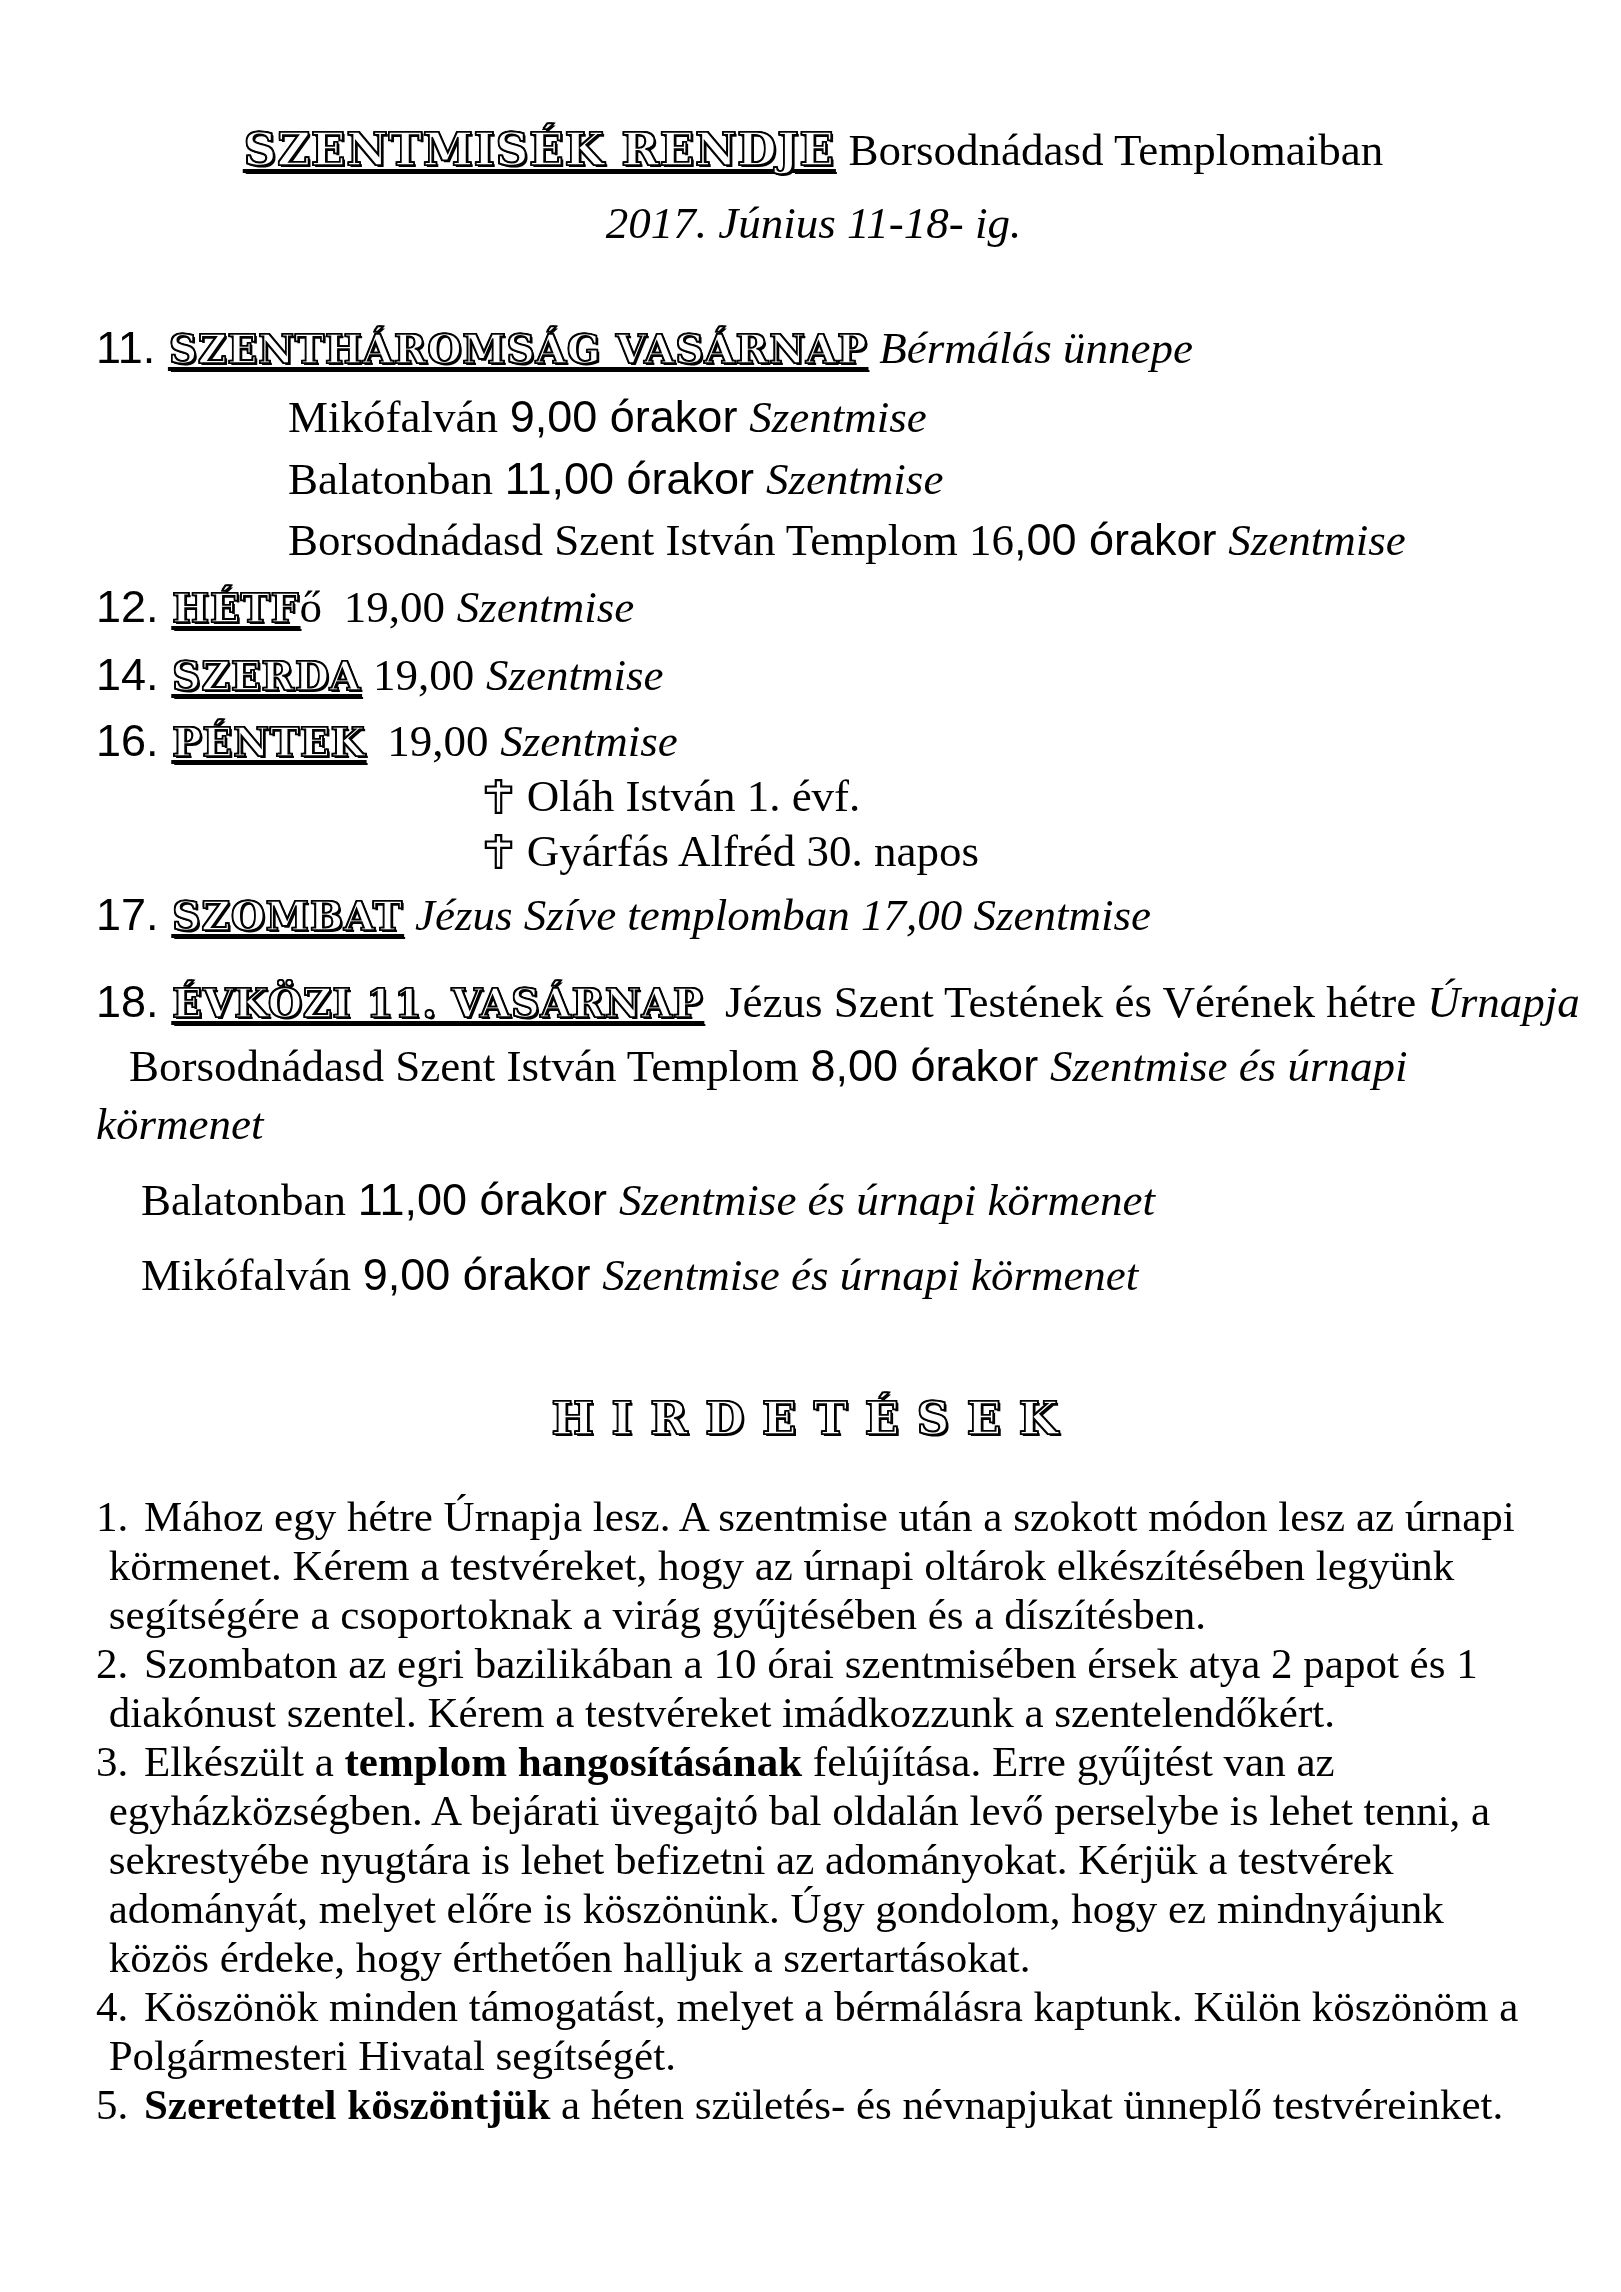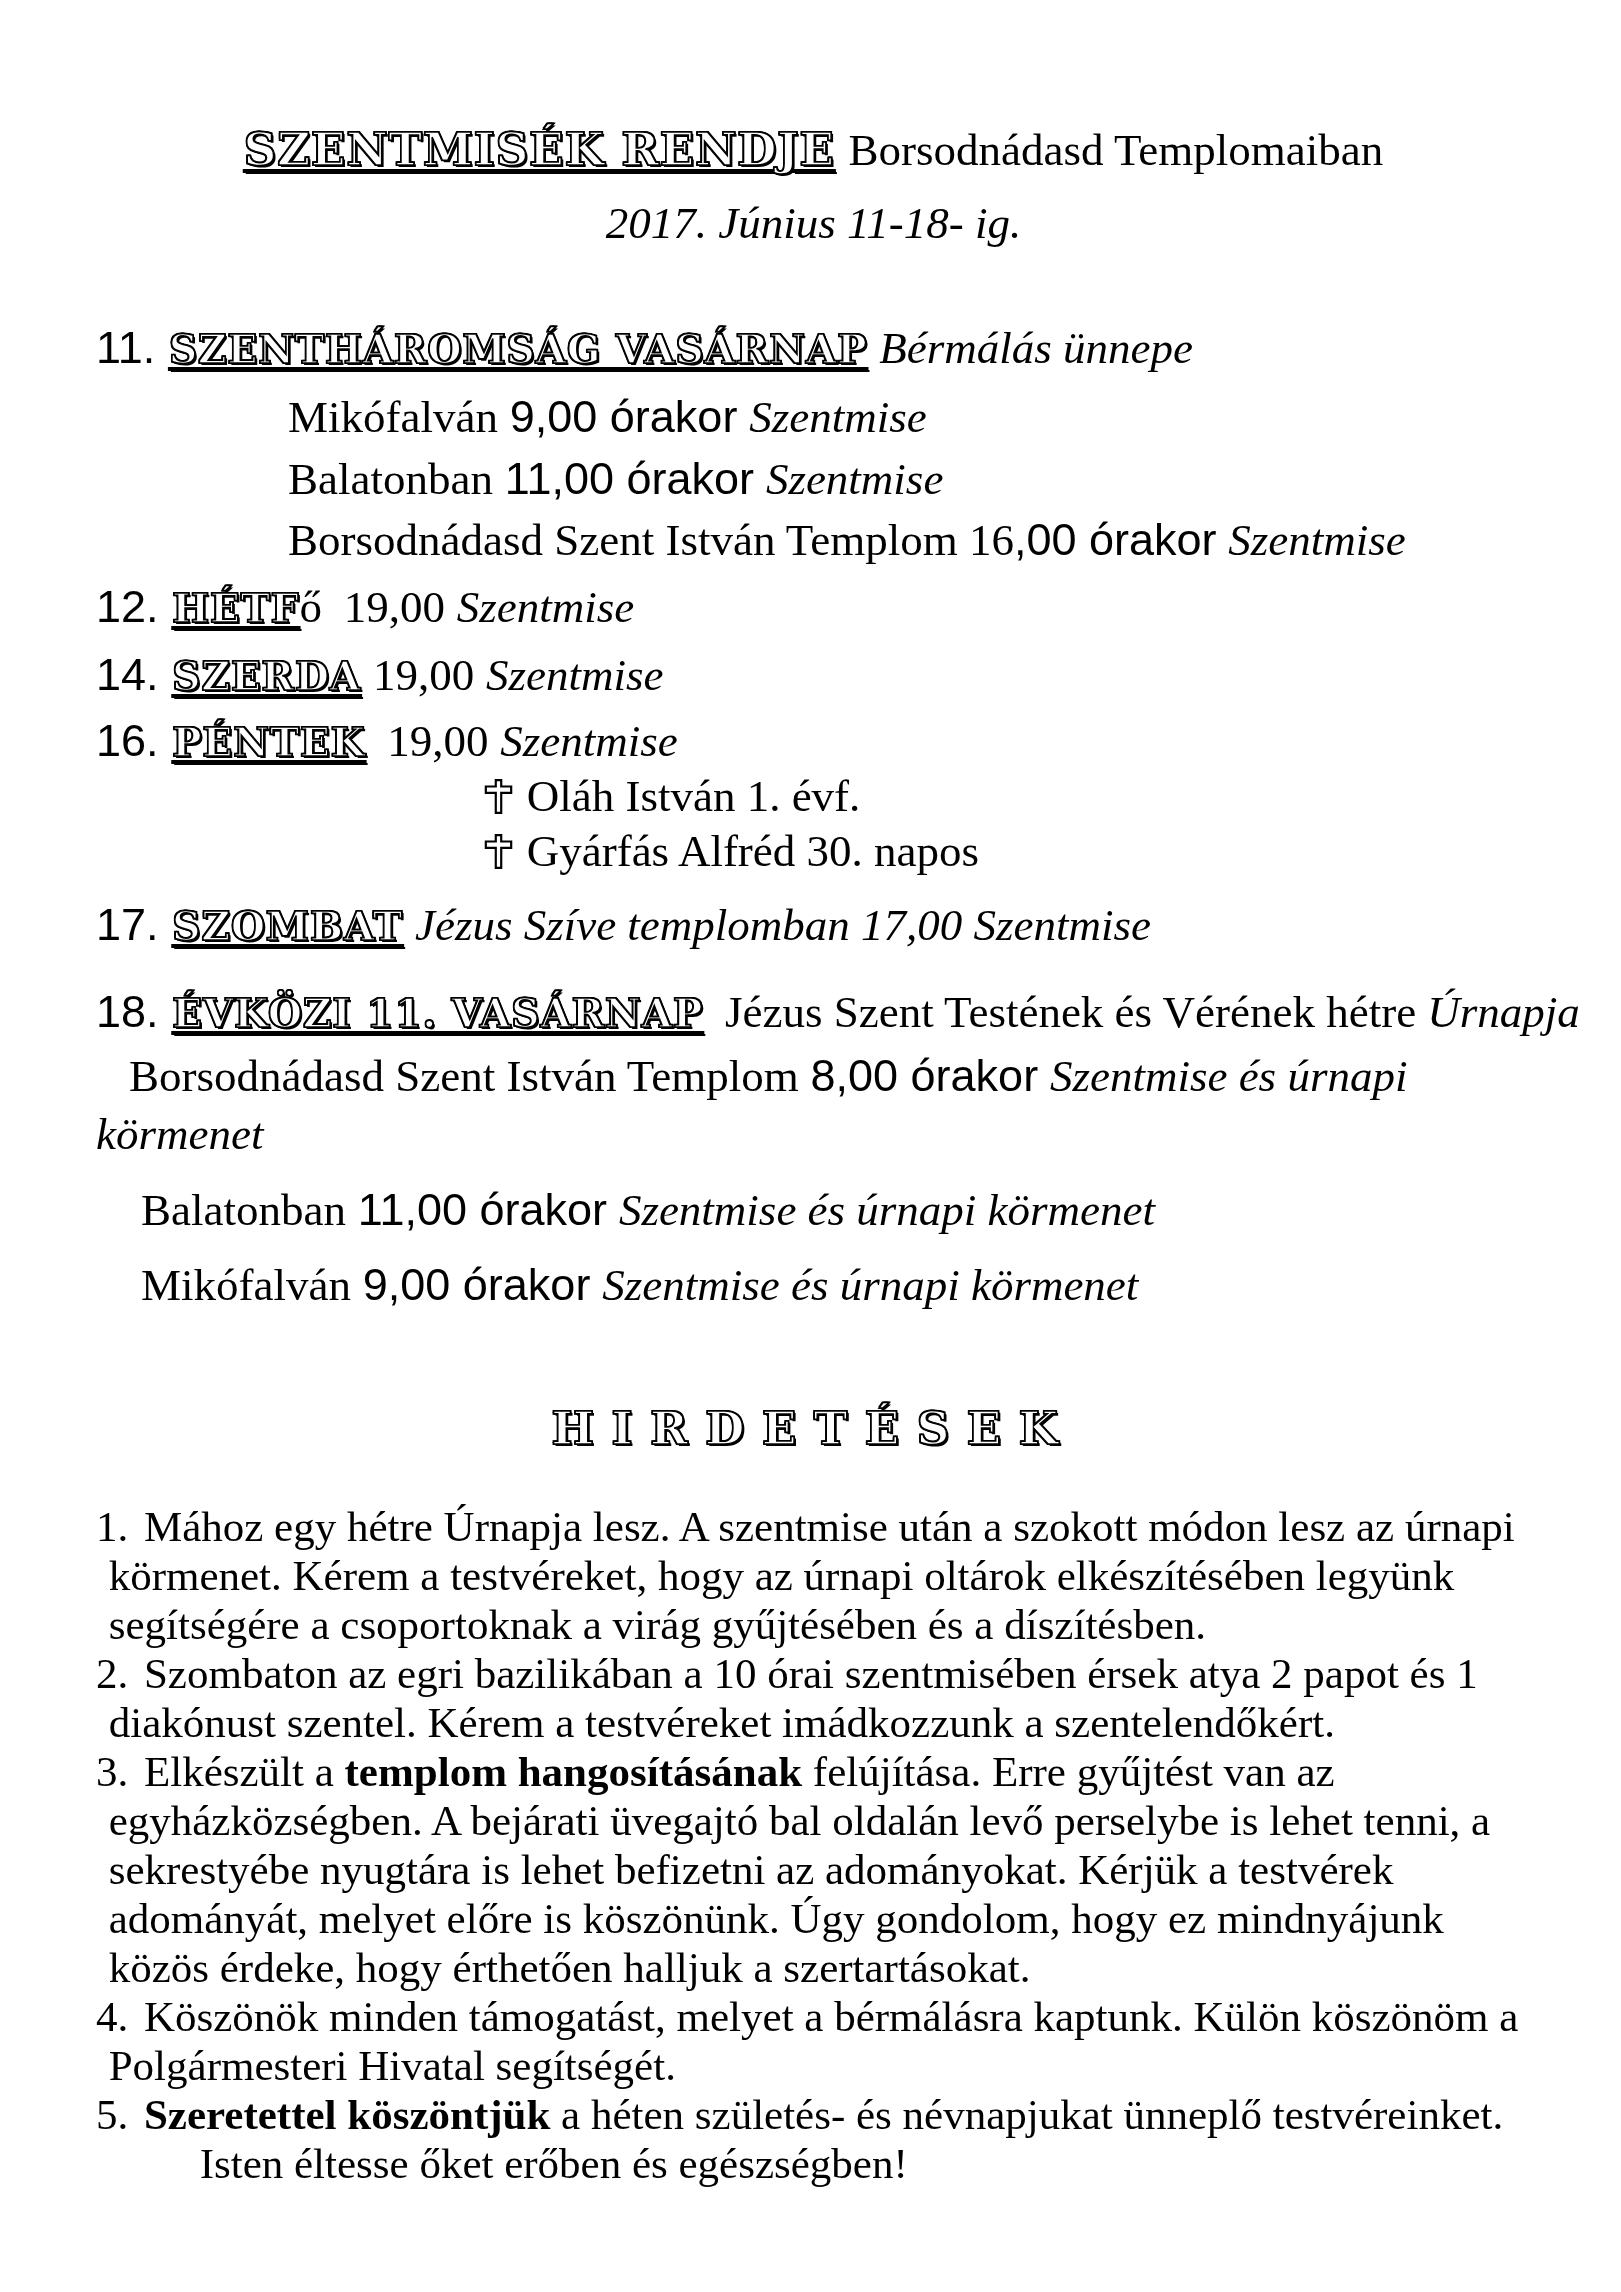--- a/index.html
+++ b/index.html
@@ -87,21 +87,21 @@
   </div>
   <div class="sl" style="margin-bottom:2.9px">
     <span class="num">16.</span><span class="decor mr-wide">PÉNTEK</span><span></span><span class="mr">19,00</span><span class="italic">Szentmise</span>
   </div>
 
   <div class="sl indent2" style="margin-bottom:0">
     <span class="cross-icon"><svg width="29" height="37" viewBox="0 0 32 40">
           <path d="M13 2 H19 V9 H30 V16 H19 V38 H13 V16 H2 V9 H13 Z" fill="#ffffff" stroke="#000000" stroke-width="2.4"></path>
         </svg></span><span>Oláh István 1. évf.</span>
   </div>
-  <div class="sl indent2" style="margin-bottom:18px">
+  <div class="sl indent2" style="margin-bottom:8px">
     <span class="cross-icon"><svg width="29" height="37" viewBox="0 0 32 40">
           <path d="M13 2 H19 V9 H30 V16 H19 V38 H13 V16 H2 V9 H13 Z" fill="#ffffff" stroke="#000000" stroke-width="2.4"></path>
         </svg></span><span>Gyárfás Alfréd 30. napos</span>
   </div>
 
   <div class="sl" style="margin-bottom:34px">
     <span class="num">17.</span><span class="decor mr">SZOMBAT</span><span class="italic">Jézus Szíve templomban 17,00 Szentmise</span>
   </div>
 
   <div class="sl" style="margin-bottom:10.8px">
@@ -129,18 +129,18 @@
     <p class="ann">
       <span class="a-num">2.</span><span>Szombaton az egri bazilikában a 10 órai szentmisében érsek atya 2 papot és 1 diakónust szentel. Kérem a testvéreket imádkozzunk a szentelendőkért.</span>
     </p>
     <p class="ann">
       <span class="a-num">3.</span><span>Elkészült a </span><span class="bold">templom hangosításának</span><span> felújítása. Erre gyűjtést van az egyházközségben. A bejárati üvegajtó bal oldalán levő perselybe is lehet tenni, a sekrestyébe nyugtára is lehet befizetni az adományokat. Kérjük a testvérek adományát, melyet előre is köszönünk. Úgy gondolom, hogy ez mindnyájunk közös érdeke, hogy érthetően halljuk a szertartásokat.</span>
     </p>
     <p class="ann">
       <span class="a-num">4.</span><span>Köszönök minden támogatást, melyet a bérmálásra kaptunk. Külön köszönöm a Polgármesteri Hivatal segítségét.</span>
     </p>
     <p class="ann">
-      <span class="a-num">5.</span><span class="bold">Szeretettel köszöntjük</span><span> a héten születés- és névnapjukat ünneplő testvéreinket.</span><span class="a-line2">Isten éltesse őket erőben és egészségben!</span>
+      <span class="a-num">5.</span><span class="bold">Szeretettel köszöntjük</span><span> a héten születés- és névnapjukat ünneplő testvéreinket.</span>
     </p>
   </div>
 
 </div>
 
 
 </body></html>

